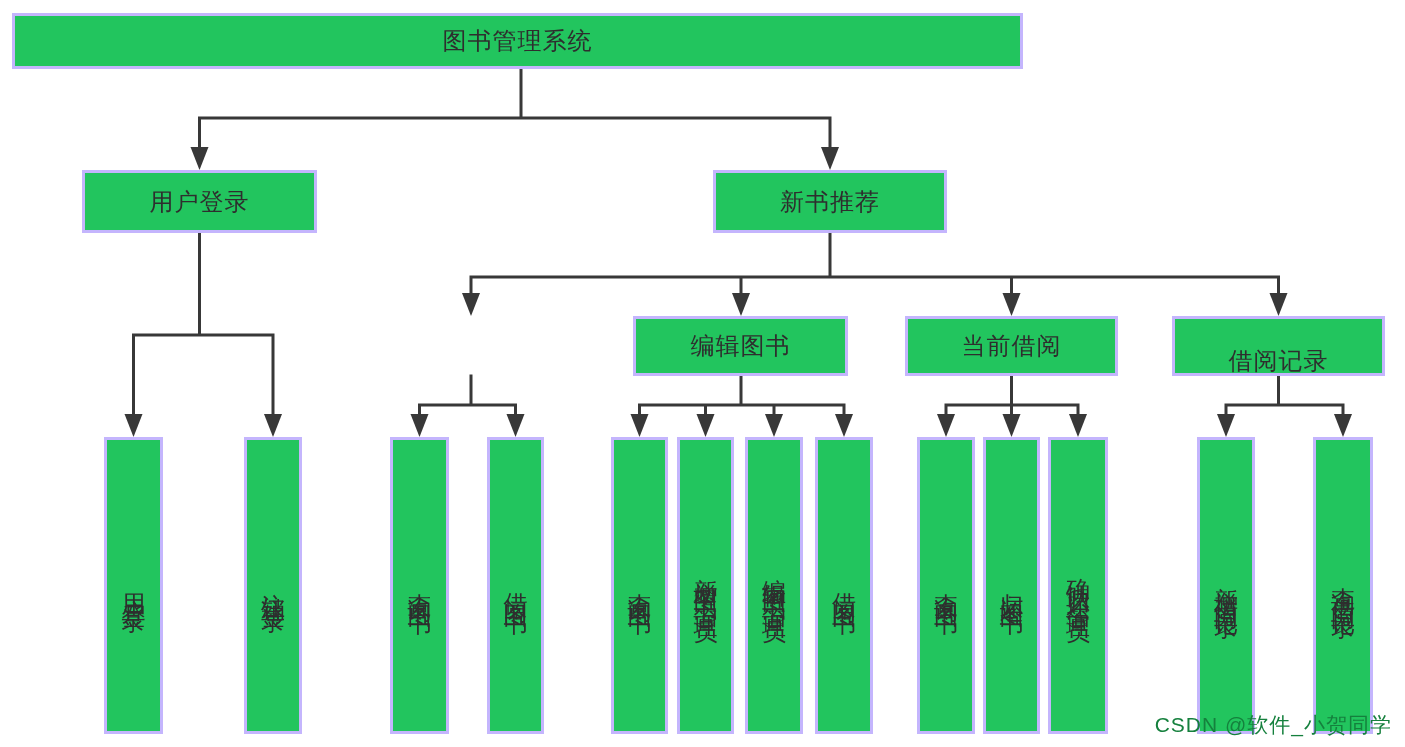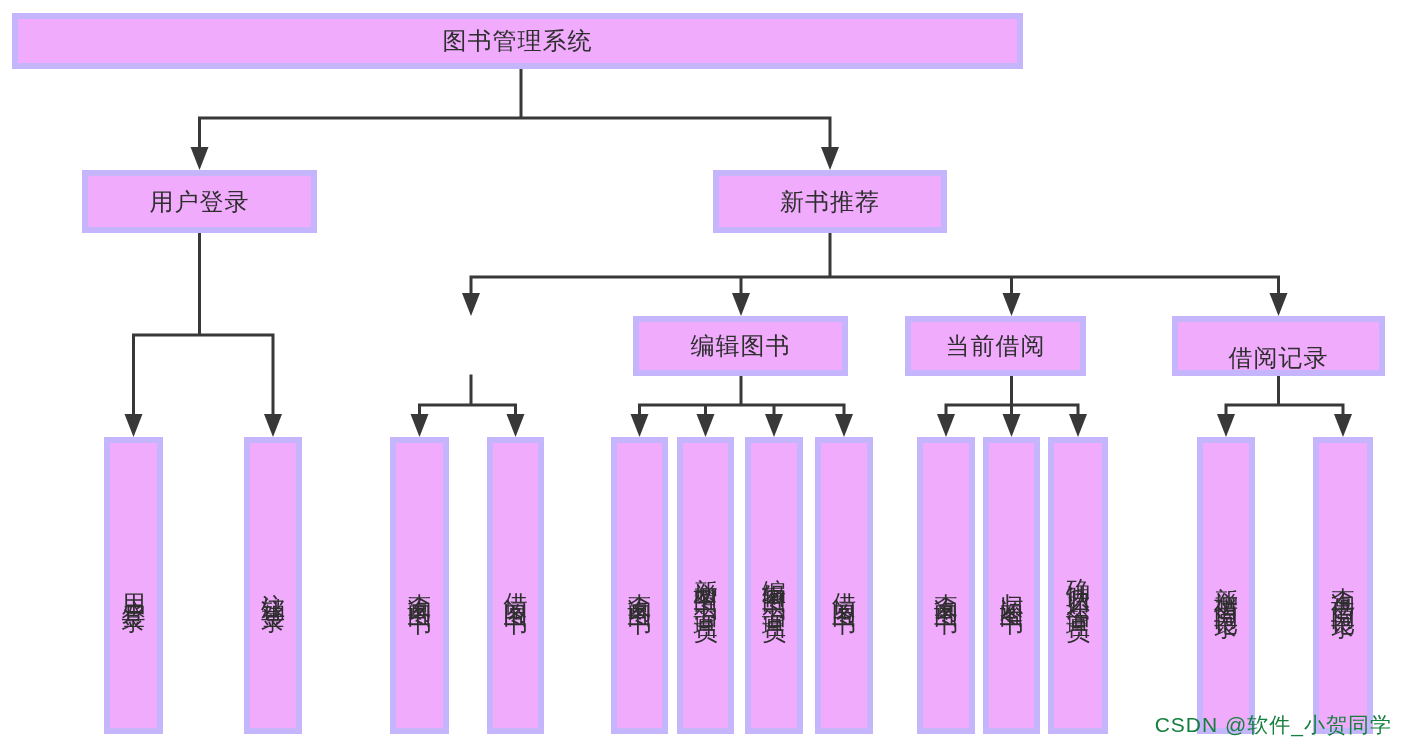--- a/index.html
+++ b/index.html
@@ -7,22 +7,22 @@
     position:relative;
     width:1405px;height:747px;
     background:#ffffff;
     font-family:"Liberation Sans","DejaVu Sans",sans-serif;
     overflow:hidden;
   }
   #wires{position:absolute;left:0;top:0;z-index:1;}
   .node{
     position:absolute;
     box-sizing:border-box;
-    background:#f0abfc;
-    border:6px solid #c4b5fd;
+    background:#22c55e;
+    border:3px solid #c4b5fd;
     display:flex;align-items:center;justify-content:center;
     z-index:2;
     color:#2e2e2e;
   }
   .hbox span{
     font-size:24px;
     letter-spacing:1px;
     white-space:nowrap;
     line-height:1;
   }
@@ -95,21 +95,21 @@
   <div class="node hbox" style="left:82px;top:170px;width:235px;height:63px;">
     <span>用户登录</span>
   </div>
   <div class="node hbox" style="left:713px;top:170px;width:234px;height:63px;">
     <span>新书推荐</span>
   </div>
 
   <div class="node hbox" style="left:633px;top:316px;width:215px;height:60px;">
     <span>编辑图书</span>
   </div>
-  <div class="node hbox" style="left:905px;top:316px;width:181px;height:60px;">
+  <div class="node hbox" style="left:905px;top:316px;width:213px;height:60px;">
     <span>当前借阅</span>
   </div>
   <div class="node hbox" style="left:1172px;top:316px;width:213px;height:60px;align-items:flex-end;">
     <span>借阅记录</span>
   </div>
 
   <div class="node vbox" style="left:104px;top:437px;width:59px;height:297px;">
     <span>用户登录</span>
   </div>
   <div class="node vbox" style="left:244px;top:437px;width:58px;height:297px;">

